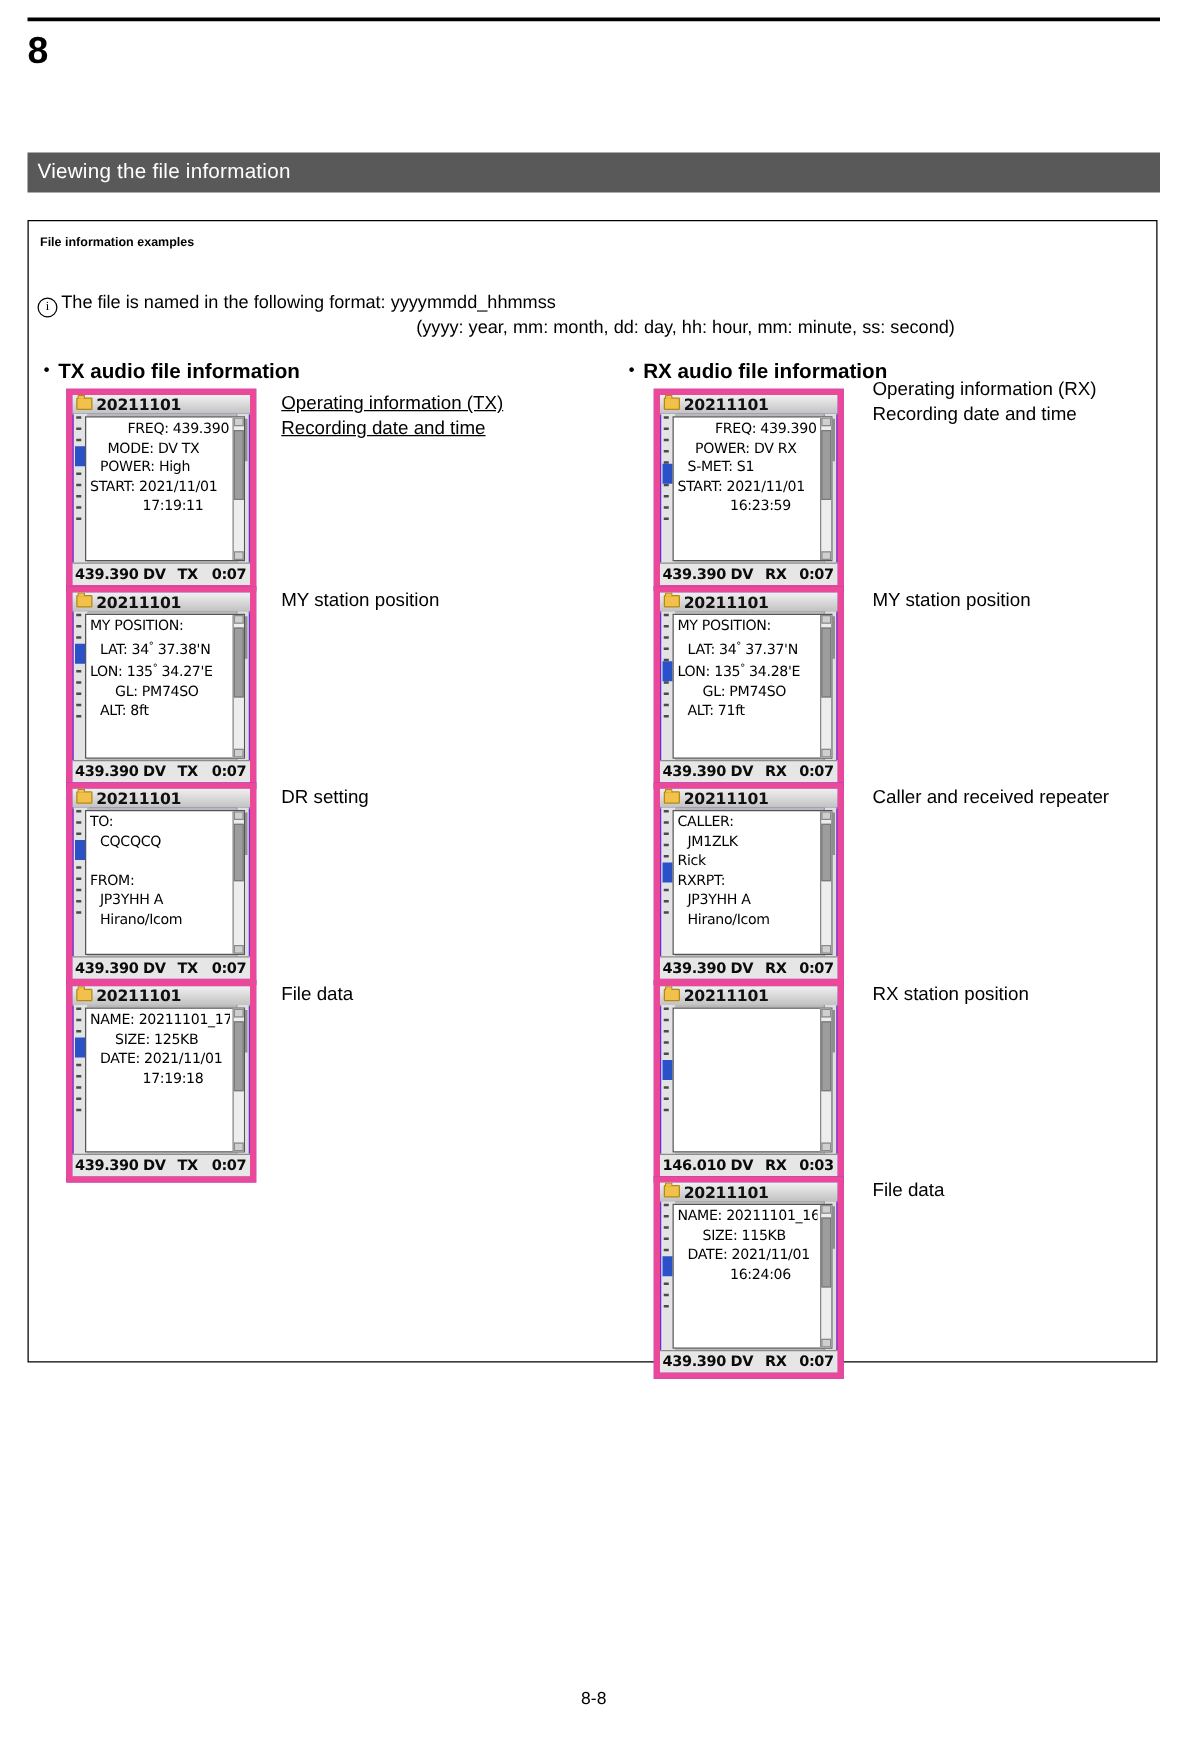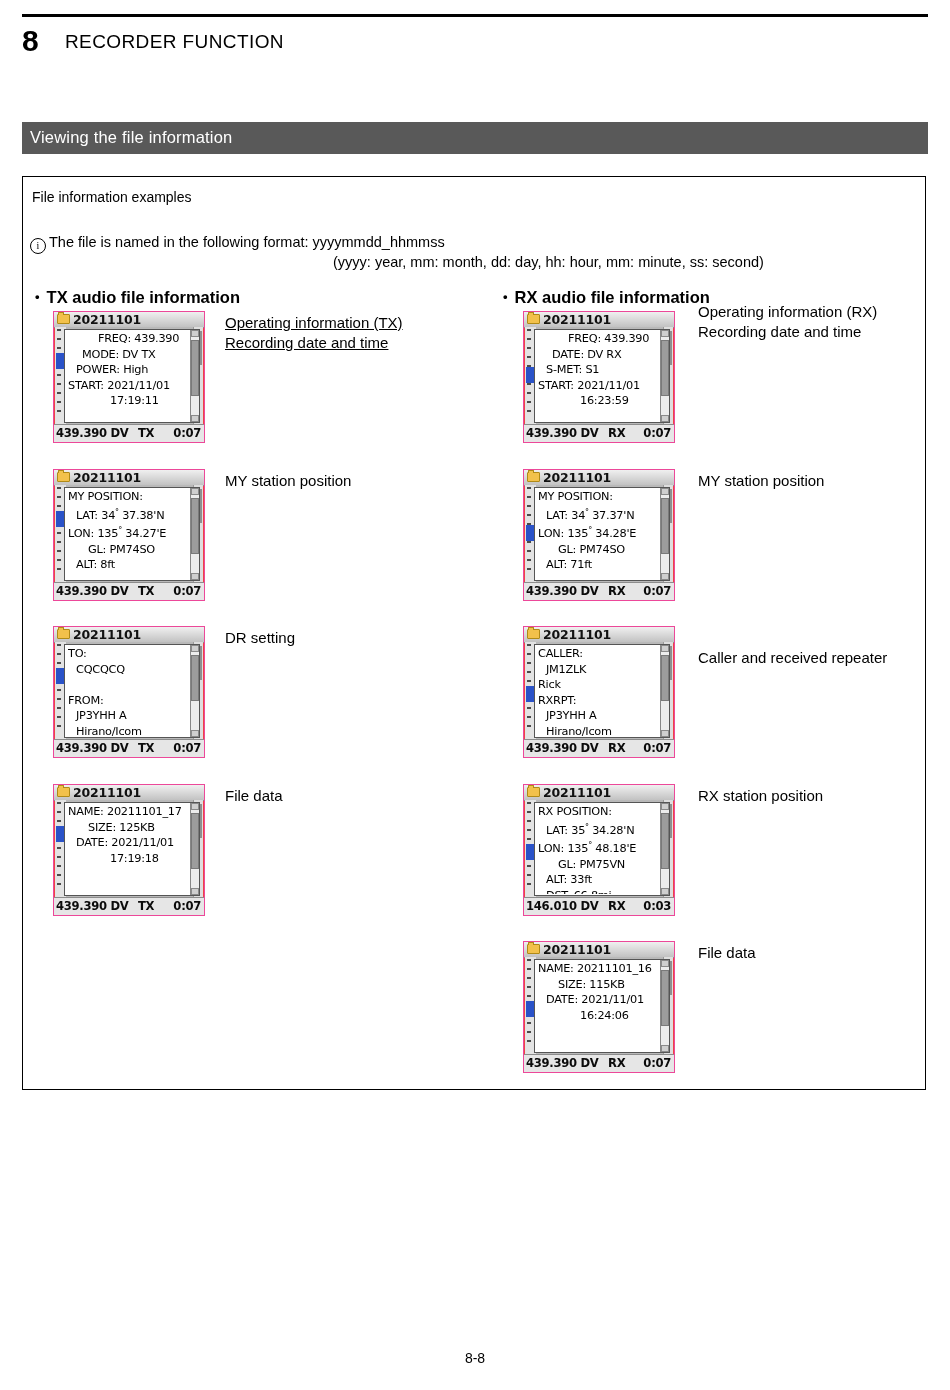--- a/index.html
+++ b/index.html
@@ -46,21 +46,21 @@
   
   .content-box {
     position: absolute; left: 22px; top: 176px; width: 904px; height: 914px;
     border: 1.5px solid #000;
     background: #fff;
     box-sizing: border-box;
   }
 
   .examples-title {
     position: absolute; left: 9px; top: 12px;
-    font-size: 14px; font-weight: normal;
+    font-size: 10px; font-weight: bold;
   }
   .note {
     position: absolute; left: 7px;
     font-size: 14.5px;
     white-space: nowrap;
   }
   .note .ic {
     display: inline-block;
     width: 14px; height: 14px;
     border: 1.2px solid #000; border-radius: 50%;
@@ -77,23 +77,23 @@
     position: absolute; font-size: 16.5px; font-weight: bold;
     white-space: nowrap;
   }
   .col-head .bullet { margin-right: 7px; font-size: 13px; vertical-align: 2px; }
   .col-head-tx { left: 12px; top: 111px; }
   .col-head-rx { left: 480px; top: 111px; }
 
   
   .screen {
     position: absolute;
-    width: 152px; height: 132px;
-    background: #ef4444;
-    border: 1px solid #ec4899;
+    width: 152px; height: 162px;
+    background: #6d28d9;
+    border: 5px solid #ec4899;
     box-sizing: border-box;
   }
   
   .scr-titlebar {
     position: absolute; left: 0; top: 0; right: 0; height: 15px;
     background: linear-gradient(#f0f0f0, #c2c2c2);
     border-bottom: 1px solid #8c8c8c;
   }
   .folder-icon {
     position: absolute; left: 3px; top: 2px; width: 13px; height: 10px;
@@ -218,21 +218,20 @@
     text-align: center; font-size: 14px;
   }
 </style>
 </head>
 <body>
 
 <div class="top-rule"></div>
 
 <div class="chapter-head">
   <div class="chapter-num">8</div>
-  <div class="chapter-title">RECORDER FUNCTION</div>
 </div>
 
 <div class="section-bar">
   <span>Viewing the file information</span>
 </div>
 
 <div class="content-box">
 
   <div class="examples-title">File information examples</div>
 
@@ -462,21 +461,21 @@
           </div>
           <div class="scr-bluemark" style="top: 40px; background: rgb(42, 82, 200);"></div>
         </div>
         <div class="scr-bodyfill"></div>
         <div class="scr-rightbar">
           <i style="top: 4px; height: 34px;"></i>
         </div>
         <div class="scr-popup">
           <div class="scr-popup-text">
             <span class="ln pad3">FREQ: 439.390</span>
-            <span class="ln pad2">DATE: DV      RX</span>
+            <span class="ln pad2">POWER: DV      RX</span>
             <span class="ln pad1">S-MET: S1</span>
             <span class="ln">START: 2021/11/01</span>
             <span class="ln pad4">16:23:59</span>
           </div>
           <div class="pop-scroll">
             <div class="arrow up"></div>
             <div class="thumb" style="top: 10px; height: 56px;"></div>
             <div class="arrow dn"></div>
           </div>
         </div>
@@ -575,21 +574,21 @@
             <div class="thumb" style="top: 10px; height: 46px;"></div>
             <div class="arrow dn"></div>
           </div>
         </div>
         <div class="scr-status">
           <span class="sf">439.390 DV</span>
           <span class="sm">RX</span>
           <span class="st">0:07</span>
         </div>
       </div>
-      <div class="annot" style="left: 675px; top: 471px;">
+      <div class="annot" style="left: 675px; top: 451px;">
         <div>Caller and received repeater</div>
       </div>
       <div class="screen" style="left: 500px; top: 607px;">
         <div class="scr-titlebar">
           <div class="folder-icon"></div>
           <div class="scr-filename">20211101</div>
         </div>
         <div class="scr-leftcol">
           <div class="scr-leftticks">
             <i></i>
@@ -603,28 +602,20 @@
             <i></i>
             <i></i>
           </div>
           <div class="scr-bluemark" style="top: 44px; background: rgb(42, 82, 200);"></div>
         </div>
         <div class="scr-bodyfill"></div>
         <div class="scr-rightbar">
           <i style="top: 4px; height: 34px;"></i>
         </div>
         <div class="scr-popup">
-          <div class="scr-popup-text">
-            <span class="ln">RX POSITION:</span>
-            <span class="ln pad1">LAT:   35<span class="deg">°</span> 34.28'N</span>
-            <span class="ln">LON: 135<span class="deg">°</span> 48.18'E</span>
-            <span class="ln pad5">GL: PM75VN</span>
-            <span class="ln pad1">ALT: 33ft</span>
-            <span class="ln pad1">DST: 66.8mi</span>
-          </div>
           <div class="pop-scroll">
             <div class="arrow up"></div>
             <div class="thumb" style="top: 10px; height: 56px;"></div>
             <div class="arrow dn"></div>
           </div>
         </div>
         <div class="scr-status">
           <span class="sf">146.010 DV</span>
           <span class="sm">RX</span>
           <span class="st">0:03</span>

